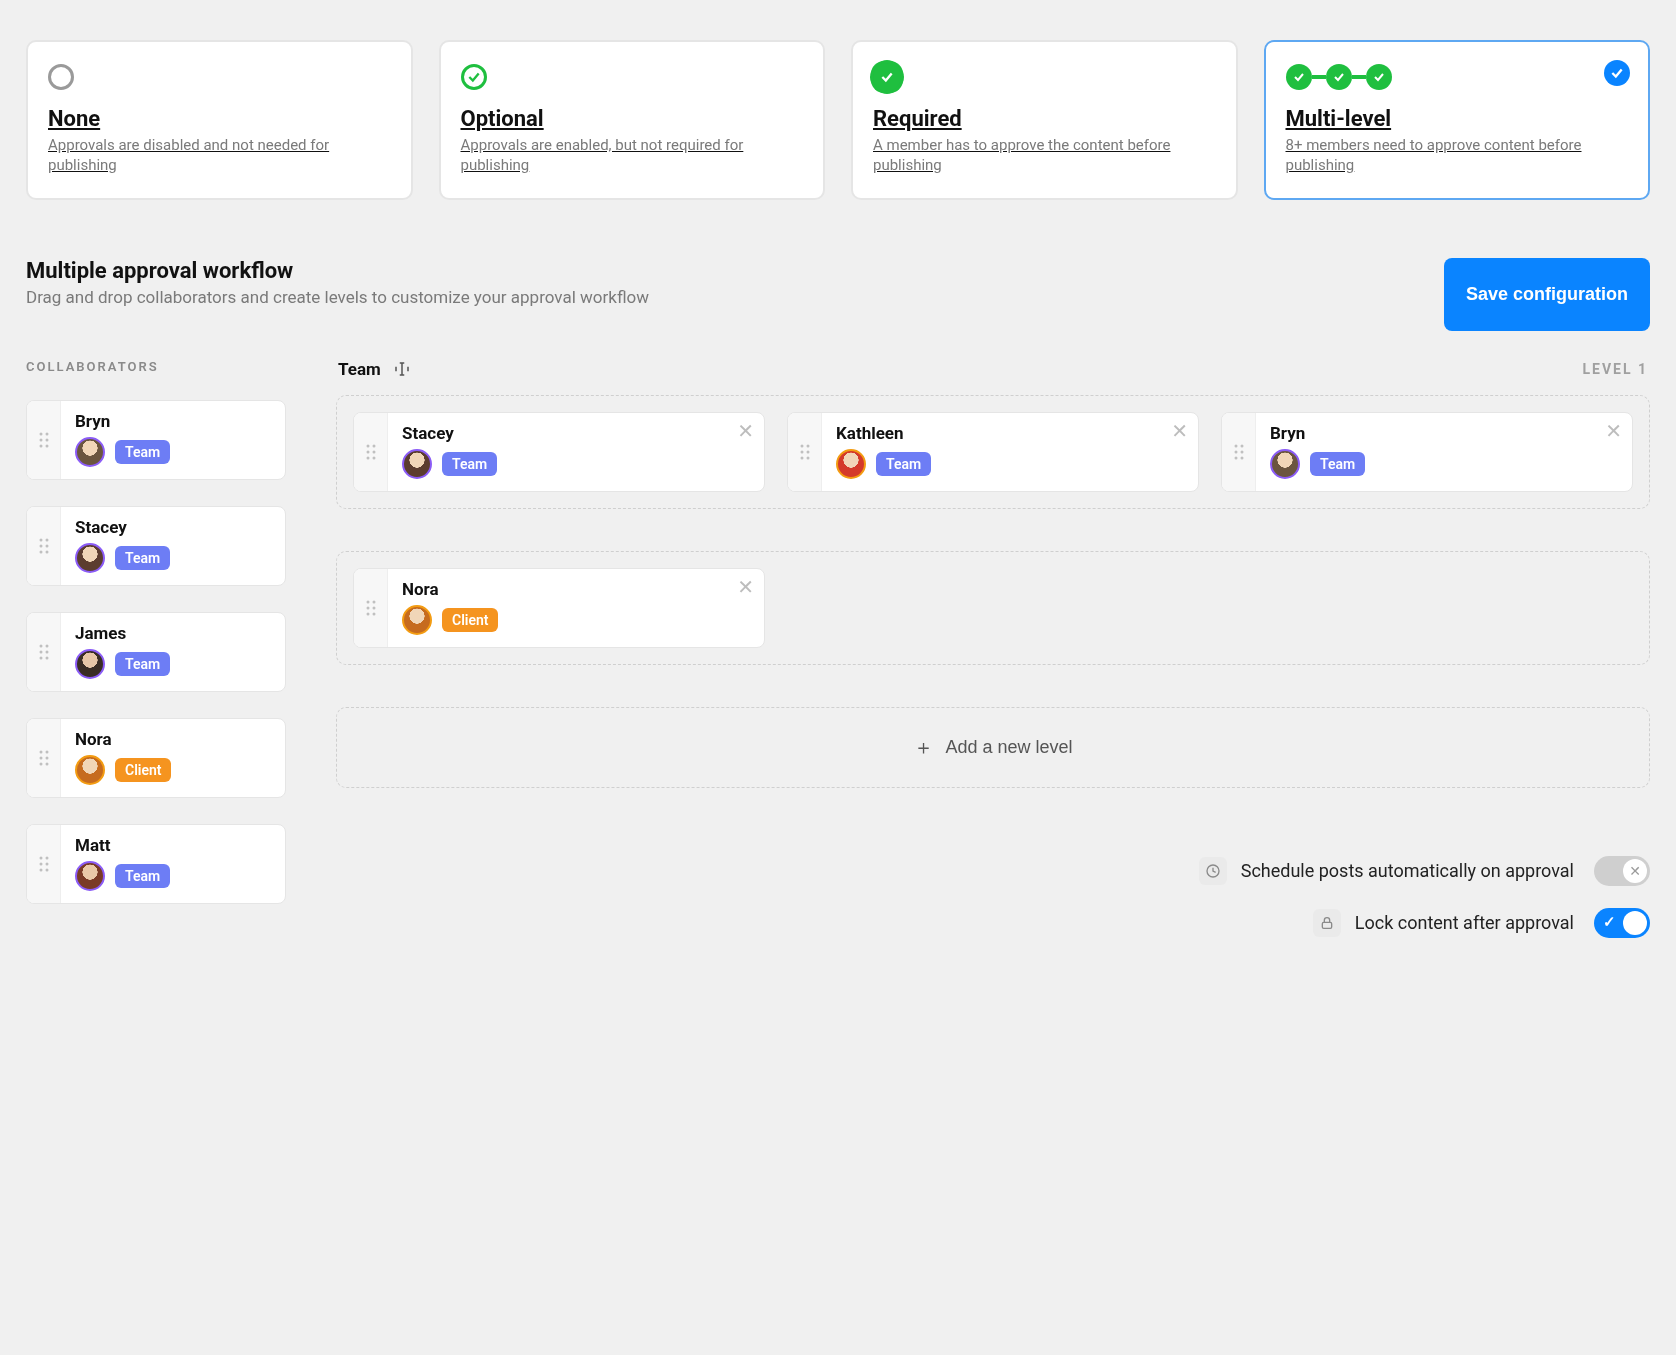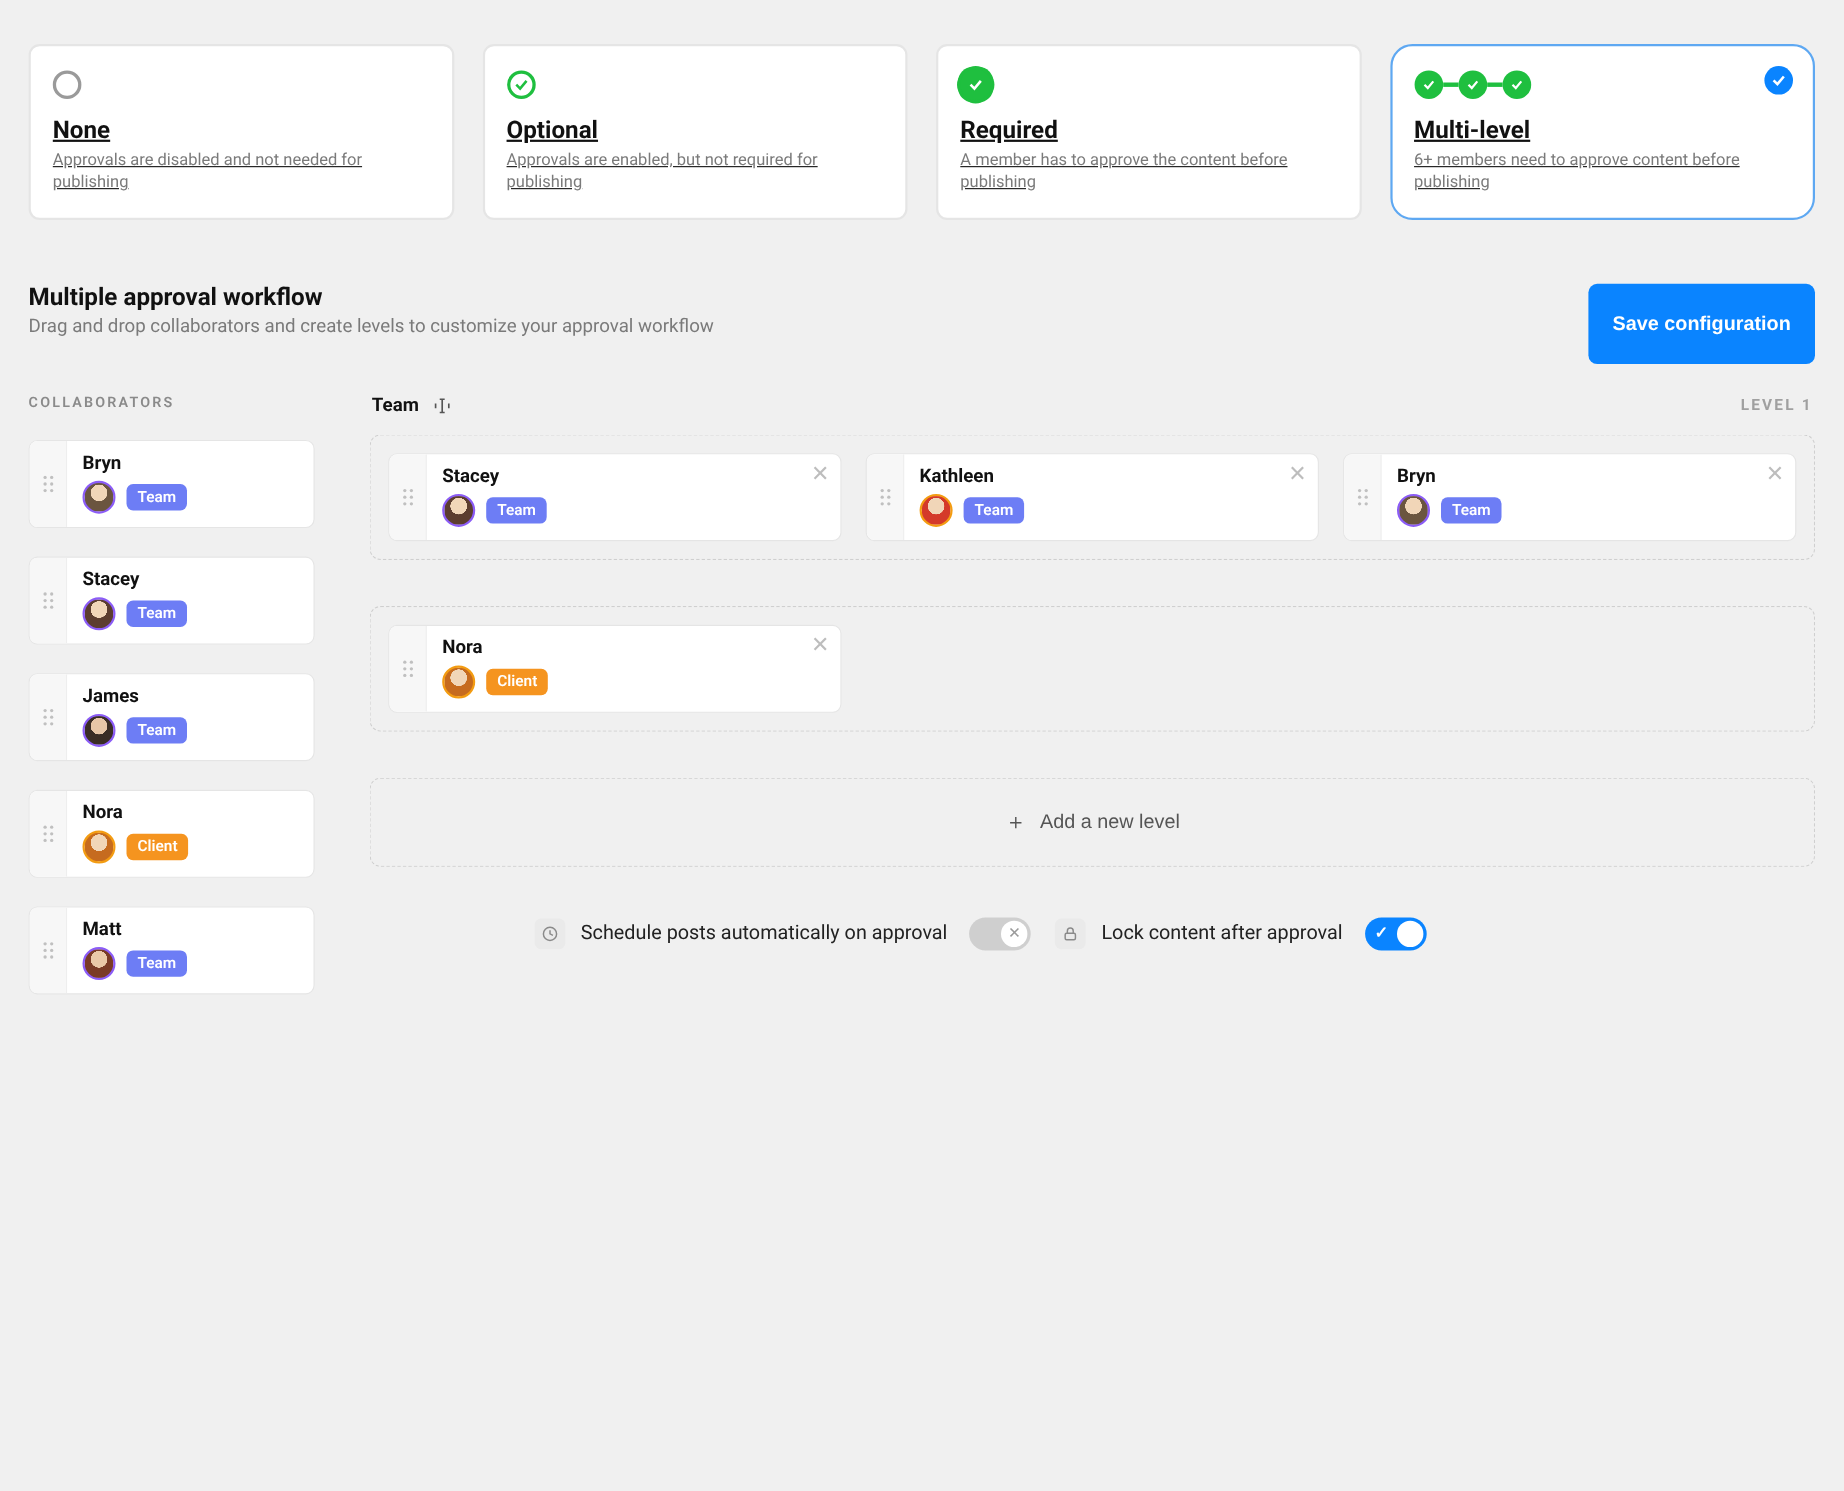--- a/index.html
+++ b/index.html
@@ -22,21 +22,20 @@
     background: #fff;
     border: 2px solid #e5e5e5;
     border-radius: 10px;
     padding: 20px 20px 22px;
     position: relative;
     cursor: pointer;
   }
   .option-card.selected {
     border-color: #5ea8f2;
     background: #fff;
-    border-radius: 20px;
   }
   .option-icon { height: 30px; margin-bottom: 14px; display:flex; align-items:center; }
   .option-title { font-size: 22px; font-weight: 700; margin-bottom: 4px; }
   .option-desc  { font-size: 15px; color: #7a7a7a; line-height: 1.35; }
   .opt-check-badge {
     position: absolute;
     top: 18px; right: 18px;
     width: 26px; height: 26px;
     border-radius: 50%;
     background: #0a84ff;
@@ -141,21 +140,21 @@
 
   .add-level {
     border:1.5px dashed #cfcfcf; border-radius:10px; padding:26px;
     display:flex; align-items:center; justify-content:center; gap:12px;
     color:#555; font-size:18px; font-weight:500; cursor:pointer; background:transparent;
     width:100%;
   }
   .plus { font-size:20px; color:#555; }
 
   
-  .toggles { margin-top: 46px; display:flex; flex-direction:row; gap:22px; padding-left:150px; }
+  .toggles { margin-top: 68px; display:flex; flex-direction:column; gap:22px; padding-left:150px;align-items:flex-end; }
   .toggle-row { display:flex; align-items:center; justify-content:space-between; gap:20px; }
   .toggle-left { display:flex; align-items:center; gap:14px; }
   .toggle-icon-box {
     width:28px; height:28px; border-radius:6px; background:#eaeaea;
     display:flex; align-items:center; justify-content:center; color:#8a8a8a;
   }
   .toggle-label { font-size:18px; color:#222; }
   .switch {
     width:56px; height:30px; border-radius:30px; position:relative; cursor:pointer;
   }
@@ -247,21 +246,21 @@
           </span>
         <span class="bar"></span>
         <span class="dot">
             <svg width="12" height="12" viewBox="0 0 24 24" fill="none" stroke-width="4">
               <polyline points="4 12 10 18 20 6"></polyline>
             </svg>
           </span>
       </span>
     </div>
     <div class="option-title">Multi-level</div>
-    <div class="option-desc">6+ members need to approve content before publishing</div>
+    <div class="option-desc">8+ members need to approve content before publishing</div>
   </div>
 
 </div>
 
 <div class="workflow-header">
   <div>
     <h2>Multiple approval workflow</h2>
     <p>Drag and drop collaborators and create levels to customize your approval workflow</p>
   </div>
   <button class="save-btn">Save configuration</button>

